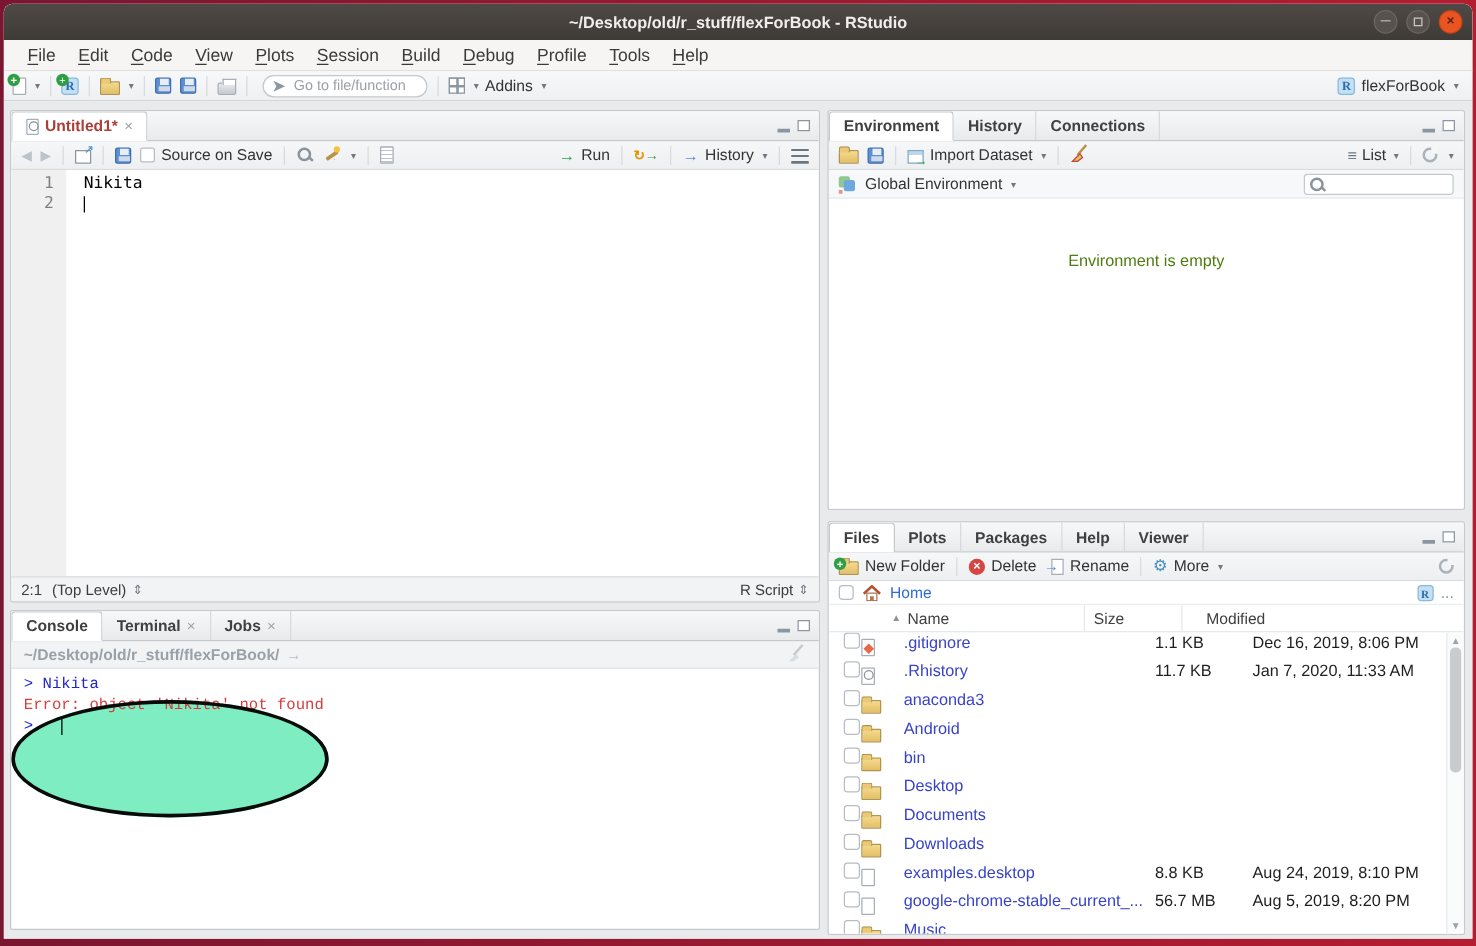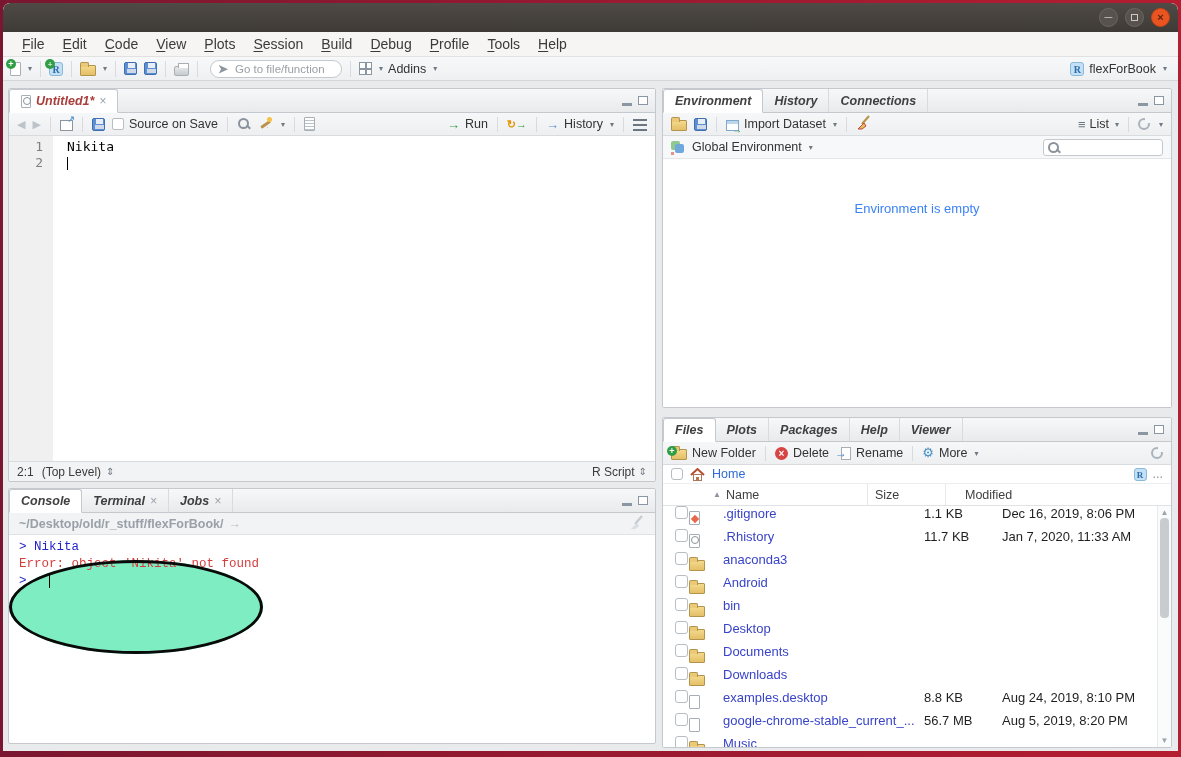--- a/index.html
+++ b/index.html
@@ -95,21 +95,21 @@
   .gray-arrow { color:#b8bfc6; font-weight:bold; }
 
   
   .workspace { position:relative; flex:1; background:#e9eaec; }
   .pane { position:absolute; background:#fff; border:1px solid #c5c9ce; border-radius:2px; overflow:hidden; display:flex; flex-direction:column; }
   #source-pane  { left:5px;  top:7px;   width:648px; height:394px; }
   #console-pane { left:5px;  top:407px; width:648px; height:256px; }
   #env-pane     { left:659px; top:7px;  width:510px; height:320px; }
   #files-pane   { left:659px; top:336px; width:510px; height:331px; }
 
-  .pane-tabs { height:24px; flex:none; background:linear-gradient(#f7f8f9,#e8eaec); border-bottom:1px solid #c5c9ce; display:flex; align-items:stretch; position:relative;font-style:italic; }
+  .pane-tabs { height:24px; flex:none; background:linear-gradient(#f7f8f9,#e8eaec); border-bottom:1px solid #c5c9ce; display:flex; align-items:stretch; position:relative; }
   .ptab { display:flex; align-items:center; gap:5px; padding:0 11px; font-size:12.5px; font-weight:bold; color:#404040; border-right:1px solid #d8dbde; cursor:default; }
   .ptab.active { background:#fff; border:1px solid #c5c9ce; border-bottom:1px solid #fff; border-radius:3px 3px 0 0; margin-bottom:-1px; margin-left:-1px; }
   .ptab:first-child.active { margin-left:0; }
   .ptab .tab-x { color:#9aa3ab; font-weight:normal; font-size:12px; }
   .ptab.source-tab { color:#a93f3b; }
   .pane-winbtns { margin-left:auto; display:flex; align-items:center; gap:6px; padding-right:7px; }
   .pwb-min { width:10px; height:3px; background:#8a96a1; margin-top:7px; }
   .pwb-max { width:10px; height:9px; border:1.5px solid #8a96a1; background:#fff; }
 
   .subtoolbar { height:23px; flex:none; background:linear-gradient(#f6f7f8,#edeff1); border-bottom:1px solid #d9dcdf; display:flex; align-items:center; padding:0 8px; gap:7px; font-size:12.5px; color:#333; }
@@ -136,21 +136,21 @@
   .c-input { color:#2225c8; }
   .c-error { color:#d63e3e; }
   .hl-fill { position:absolute; left:0px; top:25px; width:254px; height:94px; border-radius:50%; z-index:1; }
   .hl-outline { position:absolute; left:0px; top:25px; width:254px; height:94px; border-radius:50%; z-index:4; border:3px solid #0a0a0a; pointer-events:none; }
 
   
   .scope-row { height:23px; flex:none; background:#f7f8fa; border-bottom:1px solid #e4e7ea; display:flex; align-items:center; padding:0 8px; gap:7px; font-size:12.5px; color:#333; }
   .env-search { position:relative; margin-left:auto; }
   .env-search input { width:120px; height:17px; border:1px solid #c5c9cd; border-radius:3px; padding:0 4px 0 22px; outline:none; font-size:11.5px; background:#fff; }
   .env-search .i-search { position:absolute; left:4px; top:2px; }
-  .env-empty { flex:1; text-align:center; padding-top:42px; color:#3b82f6; font-size:13px; background:#fff; }
+  .env-empty { flex:1; text-align:center; padding-top:42px; color:#4d7c0f; font-size:13px; background:#fff; }
   .listlbl { display:flex; align-items:center; gap:4px; }
   .i-listlines { color:#6f7984; font-size:13px; }
 
   
   .crumb-row { height:19px; flex:none; display:flex; align-items:center; gap:7px; padding:0 8px; border-bottom:1px solid #eceef0; font-size:12.5px; background:#fff; }
   .crumb-row .home-link { color:#2e6bd6; }
   .crumb-row .right { margin-left:auto; display:flex; align-items:center; gap:6px; color:#8a949c; }
   .crumb-row .i-rcube { width:13px; height:13px; line-height:12px; font-size:9px; }
   .files-header { height:22px; flex:none; display:flex; align-items:center; border-bottom:1px solid #e0e3e6; font-size:12.5px; color:#3f3f3f; background:#fff; }
   .fh-name { width:204px; padding-left:50px; display:flex; align-items:center; gap:5px; }
@@ -173,20 +173,21 @@
   .chk-row { display:flex; align-items:center; gap:5px; }
   .chkbox { width:12px; height:12px; border:1px solid #b7bdc3; border-radius:2px; background:#fff; display:inline-block; }
 </style>
 </head>
 <body>
 
 <div class="window">
   <div class="win-inner">
 
     <div class="titlebar">
+      <div class="title">~/Desktop/old/r_stuff/flexForBook - RStudio</div>
       <div class="win-controls">
         <div class="wbtn min">─</div>
         <div class="wbtn max">
             <span class="sq"></span>
           </div>
         <div class="wbtn close">×</div>
       </div>
     </div>
 
     <div class="menubar" id="menubar">

